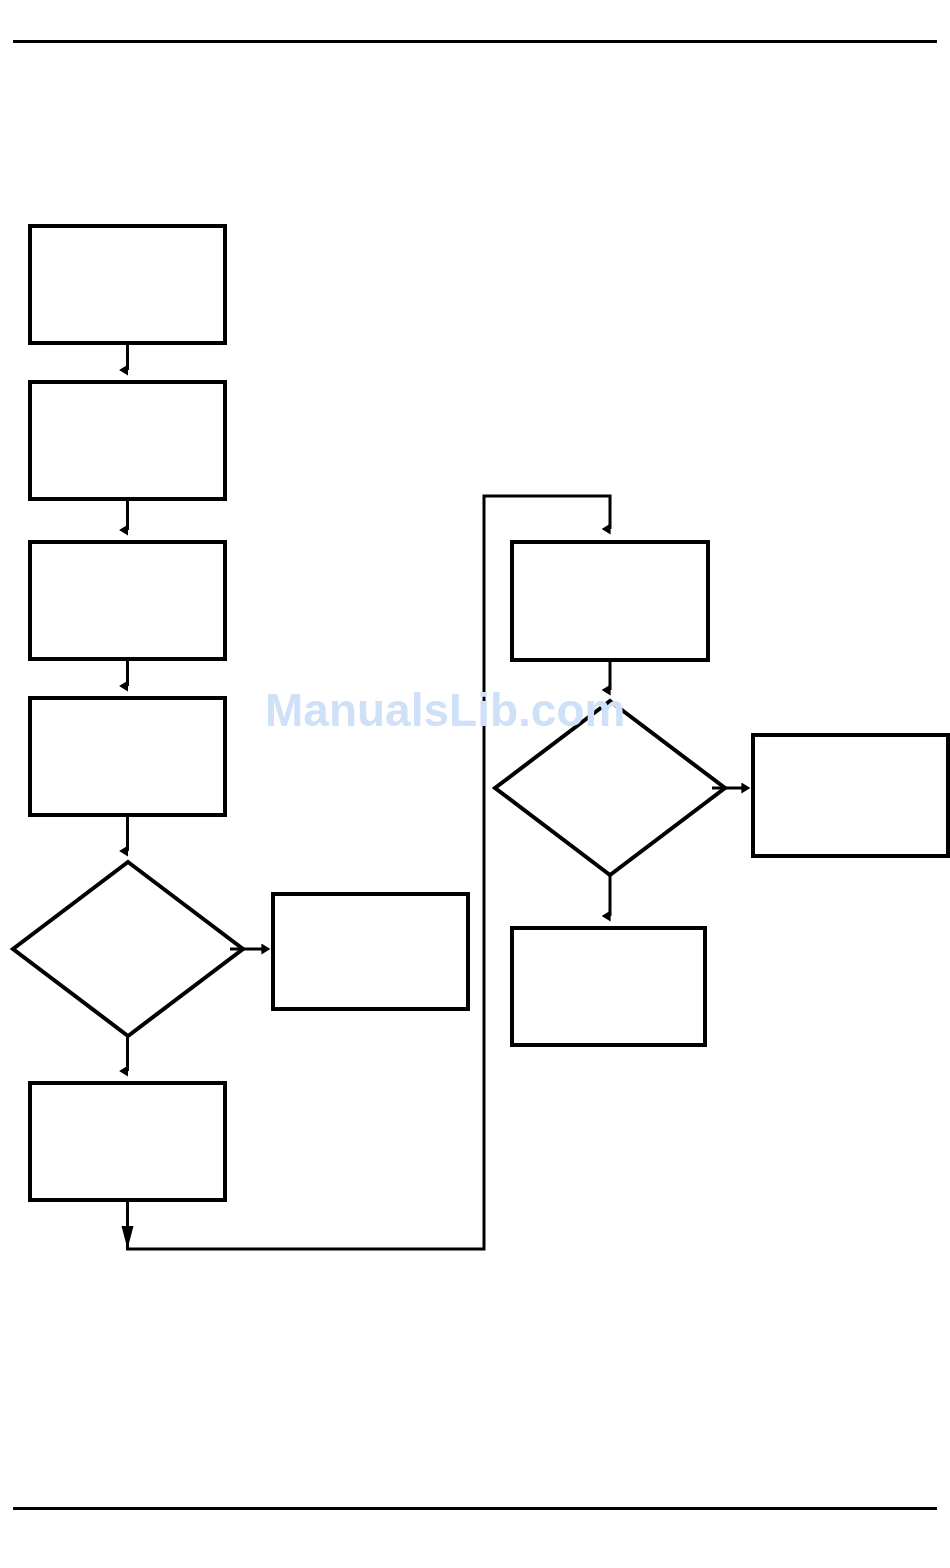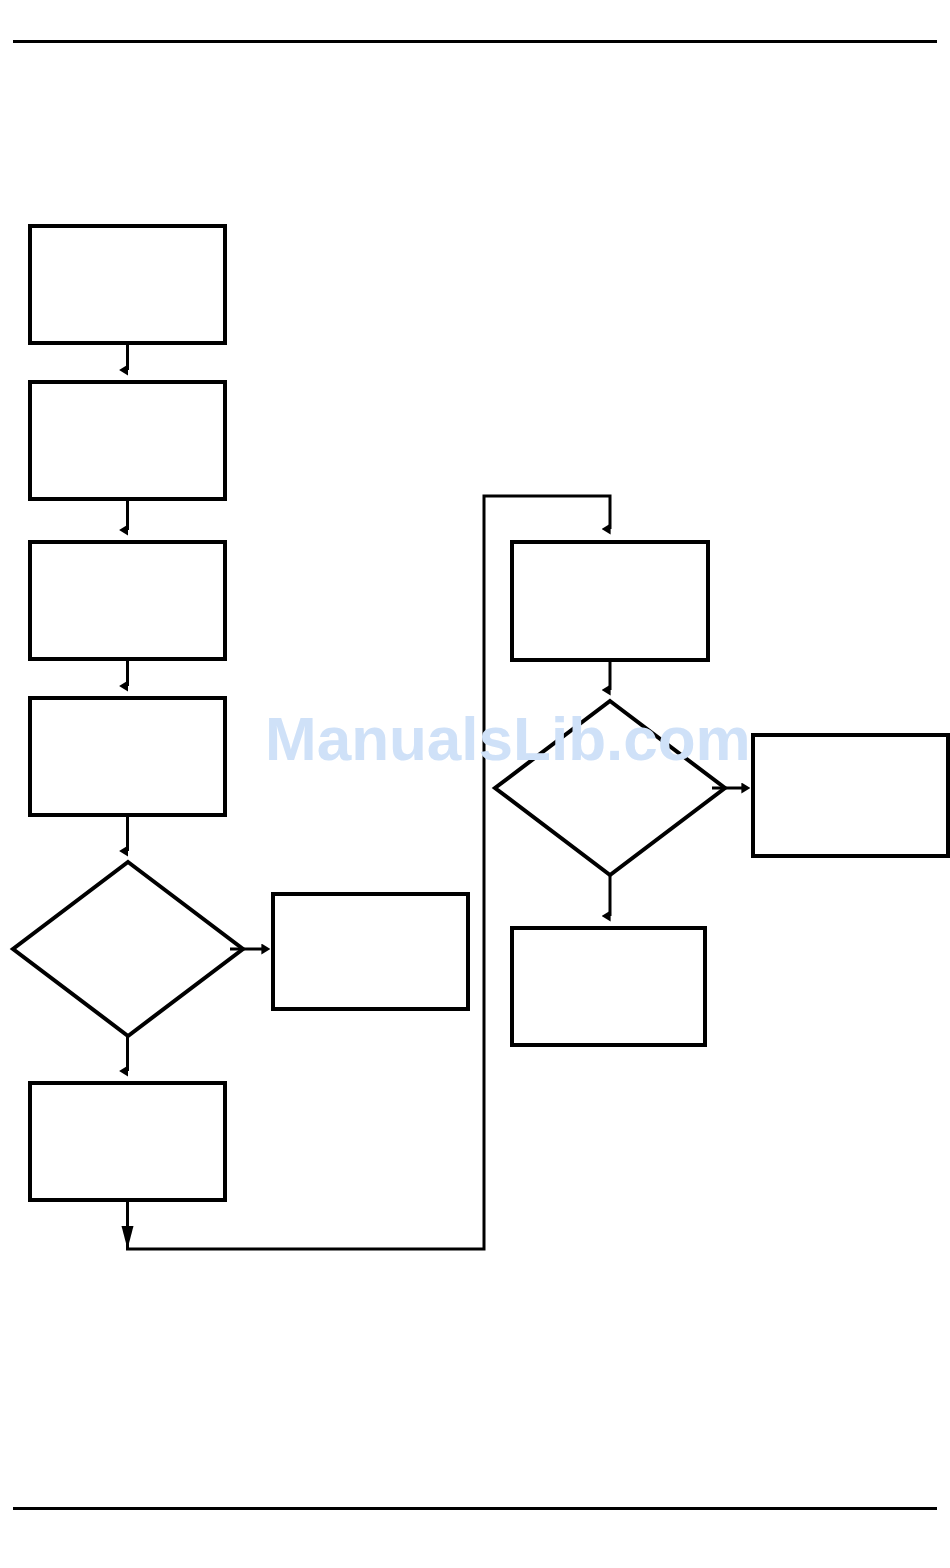--- a/index.html
+++ b/index.html
@@ -25,23 +25,23 @@
   #flow-svg {
     position: absolute;
     left: 0;
     top: 0;
     width: 950px;
     height: 1568px;
   }
   .watermark {
     position: absolute;
     left: 265px;
-    top: 703px;
+    top: 683px;
     font-family: "Liberation Sans", sans-serif;
-    font-size: 62px;
+    font-size: 46px;
     font-weight: bold;
     letter-spacing: 0px;
     color: #cfe1f8;
     white-space: nowrap;
     user-select: none;
     pointer-events: none;
     z-index: 2;
   }
   .node-label {
     font-family: "Liberation Sans", sans-serif;

